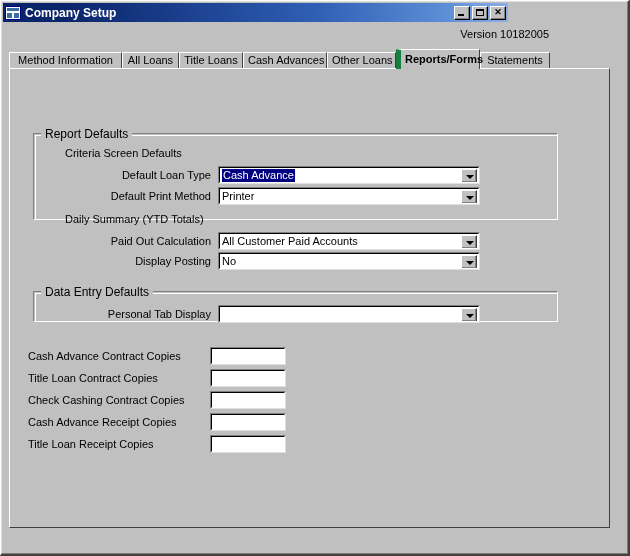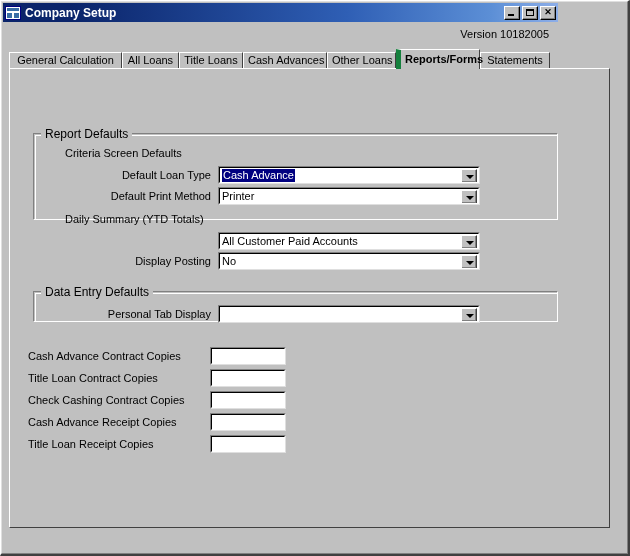--- a/index.html
+++ b/index.html
@@ -36,21 +36,21 @@
     border-left: 1px solid #dfdfdf;
     border-top: 1px solid #dfdfdf;
     border-right: 1px solid #808080;
     border-bottom: 1px solid #808080;
   }
 
   
   #titlebar {
     position: absolute;
     left: 2px; top: 2px;
-    width: 555px;
+    width: 505px;
     height: 19px;
     background: linear-gradient(to right, #0a246a 0%, #0a246a 12%, #2f5fb5 62%, #5c8fd6 88%, #8daee8 100%);
     display: flex;
     align-items: center;
     padding: 0;
     justify-content: center;
   }
   #title-icon {
     width: 16px; height: 14px;
     margin-left: 2px;
@@ -359,21 +359,21 @@
       <div class="inner"></div>
       <div class="glyph">✕</div>
     </div>
   </div>
 
   <div id="client">
 
     <div id="version-label">Version 10182005</div>
 
     <div id="tabstrip">
-      <div class="tab" style="left:0px;   width:113px;">General Calculation</div>
+      <div class="tab" style="left:0px;   width:113px;">Method Information</div>
       <div class="tab" style="left:113px; width:57px;">All Loans</div>
       <div class="tab" style="left:170px; width:64px;">Title Loans</div>
       <div class="tab" style="left:234px; width:84px;text-align:right;">Cash Advances</div>
       <div class="tab" style="left:318px; width:69px;">Other Loans</div>
       <div class="tab active" style="left:387px; width:84px;">Reports/Forms</div>
       <div class="tab" style="left:471px; width:70px;">Statements</div>
     </div>
 
     <div id="tabpage">
 
@@ -400,20 +400,21 @@
             <span class="ctext">Printer</span>
             <div class="arrow-btn">
               <div class="in2"></div>
                 <div class="tri"></div>
             </div>
           </div>
         </div>
 
         <div class="lbl" style="left:32px; top:86px;">Daily Summary (YTD Totals)</div>
 
+        <div class="lbl lbl-right" style="left:10px; top:108px; width:168px;">Paid Out Calculation</div>
         <div class="combo" style="left:185px; top:105px; width:262px;">
           <div class="inner">
             <span class="ctext">All Customer Paid Accounts</span>
             <div class="arrow-btn">
               <div class="in2"></div>
                 <div class="tri"></div>
             </div>
           </div>
         </div>
 

